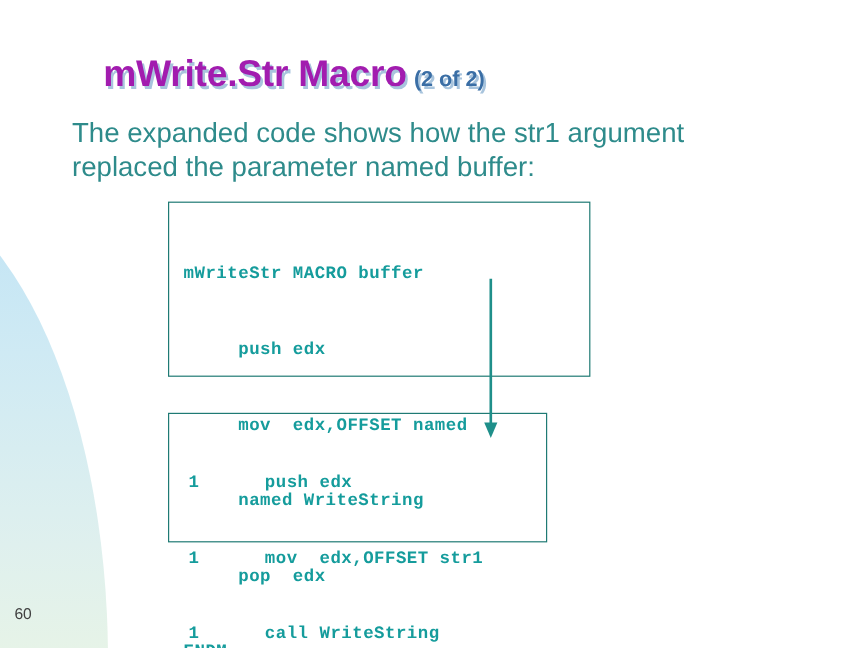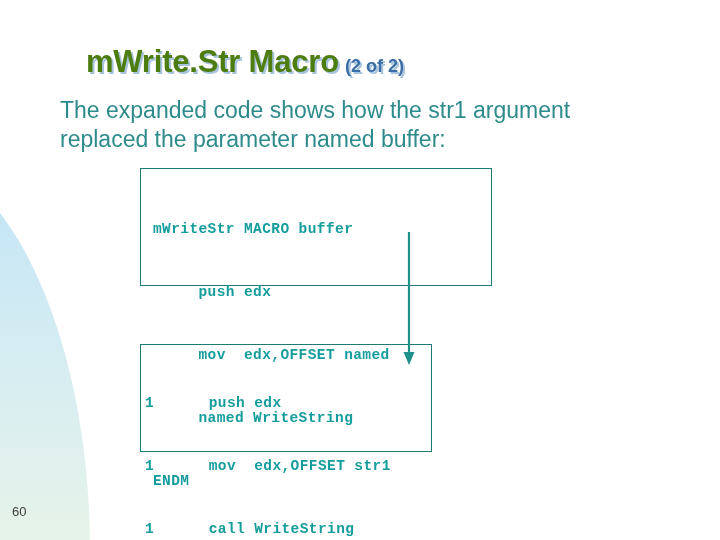--- a/index.html
+++ b/index.html
@@ -36,21 +36,21 @@
   
   #title {
     position: absolute;
     left: 86px;
     top: 44px;
     white-space: nowrap;
   }
   #title .t-main {
     font-size: 31px;
     font-weight: bold;
-    color: #4d7c0f;
+    color: #a21caf;
     text-shadow: 2px 2px 0 #a8c4dd;
     letter-spacing: -0.2px;
   }
   #title .t-sub {
     font-size: 18px;
     font-weight: bold;
     color: #3a6ea5;
     text-shadow: 2px 2px 0 #a8c4dd;
     margin-left: 6px;
   }
@@ -78,29 +78,29 @@
     font-weight: bold;
     line-height: 21px;
     color: #159c9c;
     white-space: pre;
     letter-spacing: 0.4px;
   }
   #code-box-1 {
     left: 140px;
     top: 168px;
     width: 352px;
-    height: 118px;
+    height: 146px;
     padding: 8px 10px 0 12px;
   }
   #code-box-2 {
     left: 140px;
     top: 344px;
-    width: 292px;
+    width: 316px;
     height: 108px;
-    padding: 6px 0 0 4px;
+    padding: 6px 0 0 16px;
   }
   .code-line { display: block; }
 
   
   #arrow-annotation {
     position: absolute;
     left: 396px;
     top: 232px;
     width: 28px;
     height: 140px;
@@ -127,20 +127,21 @@
 <div id="body-text">
   <span class="line">The expanded code shows how the str1 argument</span>
   <span class="line">replaced the parameter named buffer:</span>
 </div>
 
 <div class="code-box" id="code-box-1">
   <span class="code-line">mWriteStr MACRO buffer</span>
   <span class="code-line">     push edx</span>
   <span class="code-line">     mov  edx,OFFSET named</span>
   <span class="code-line">     named WriteString</span>
+  <span class="code-line">     pop  edx</span>
   <span class="code-line">ENDM</span>
 </div>
 
 <div class="code-box" id="code-box-2">
   <span class="code-line">1      push edx</span>
   <span class="code-line">1      mov  edx,OFFSET str1</span>
   <span class="code-line">1      call WriteString</span>
   
 </div>
 

